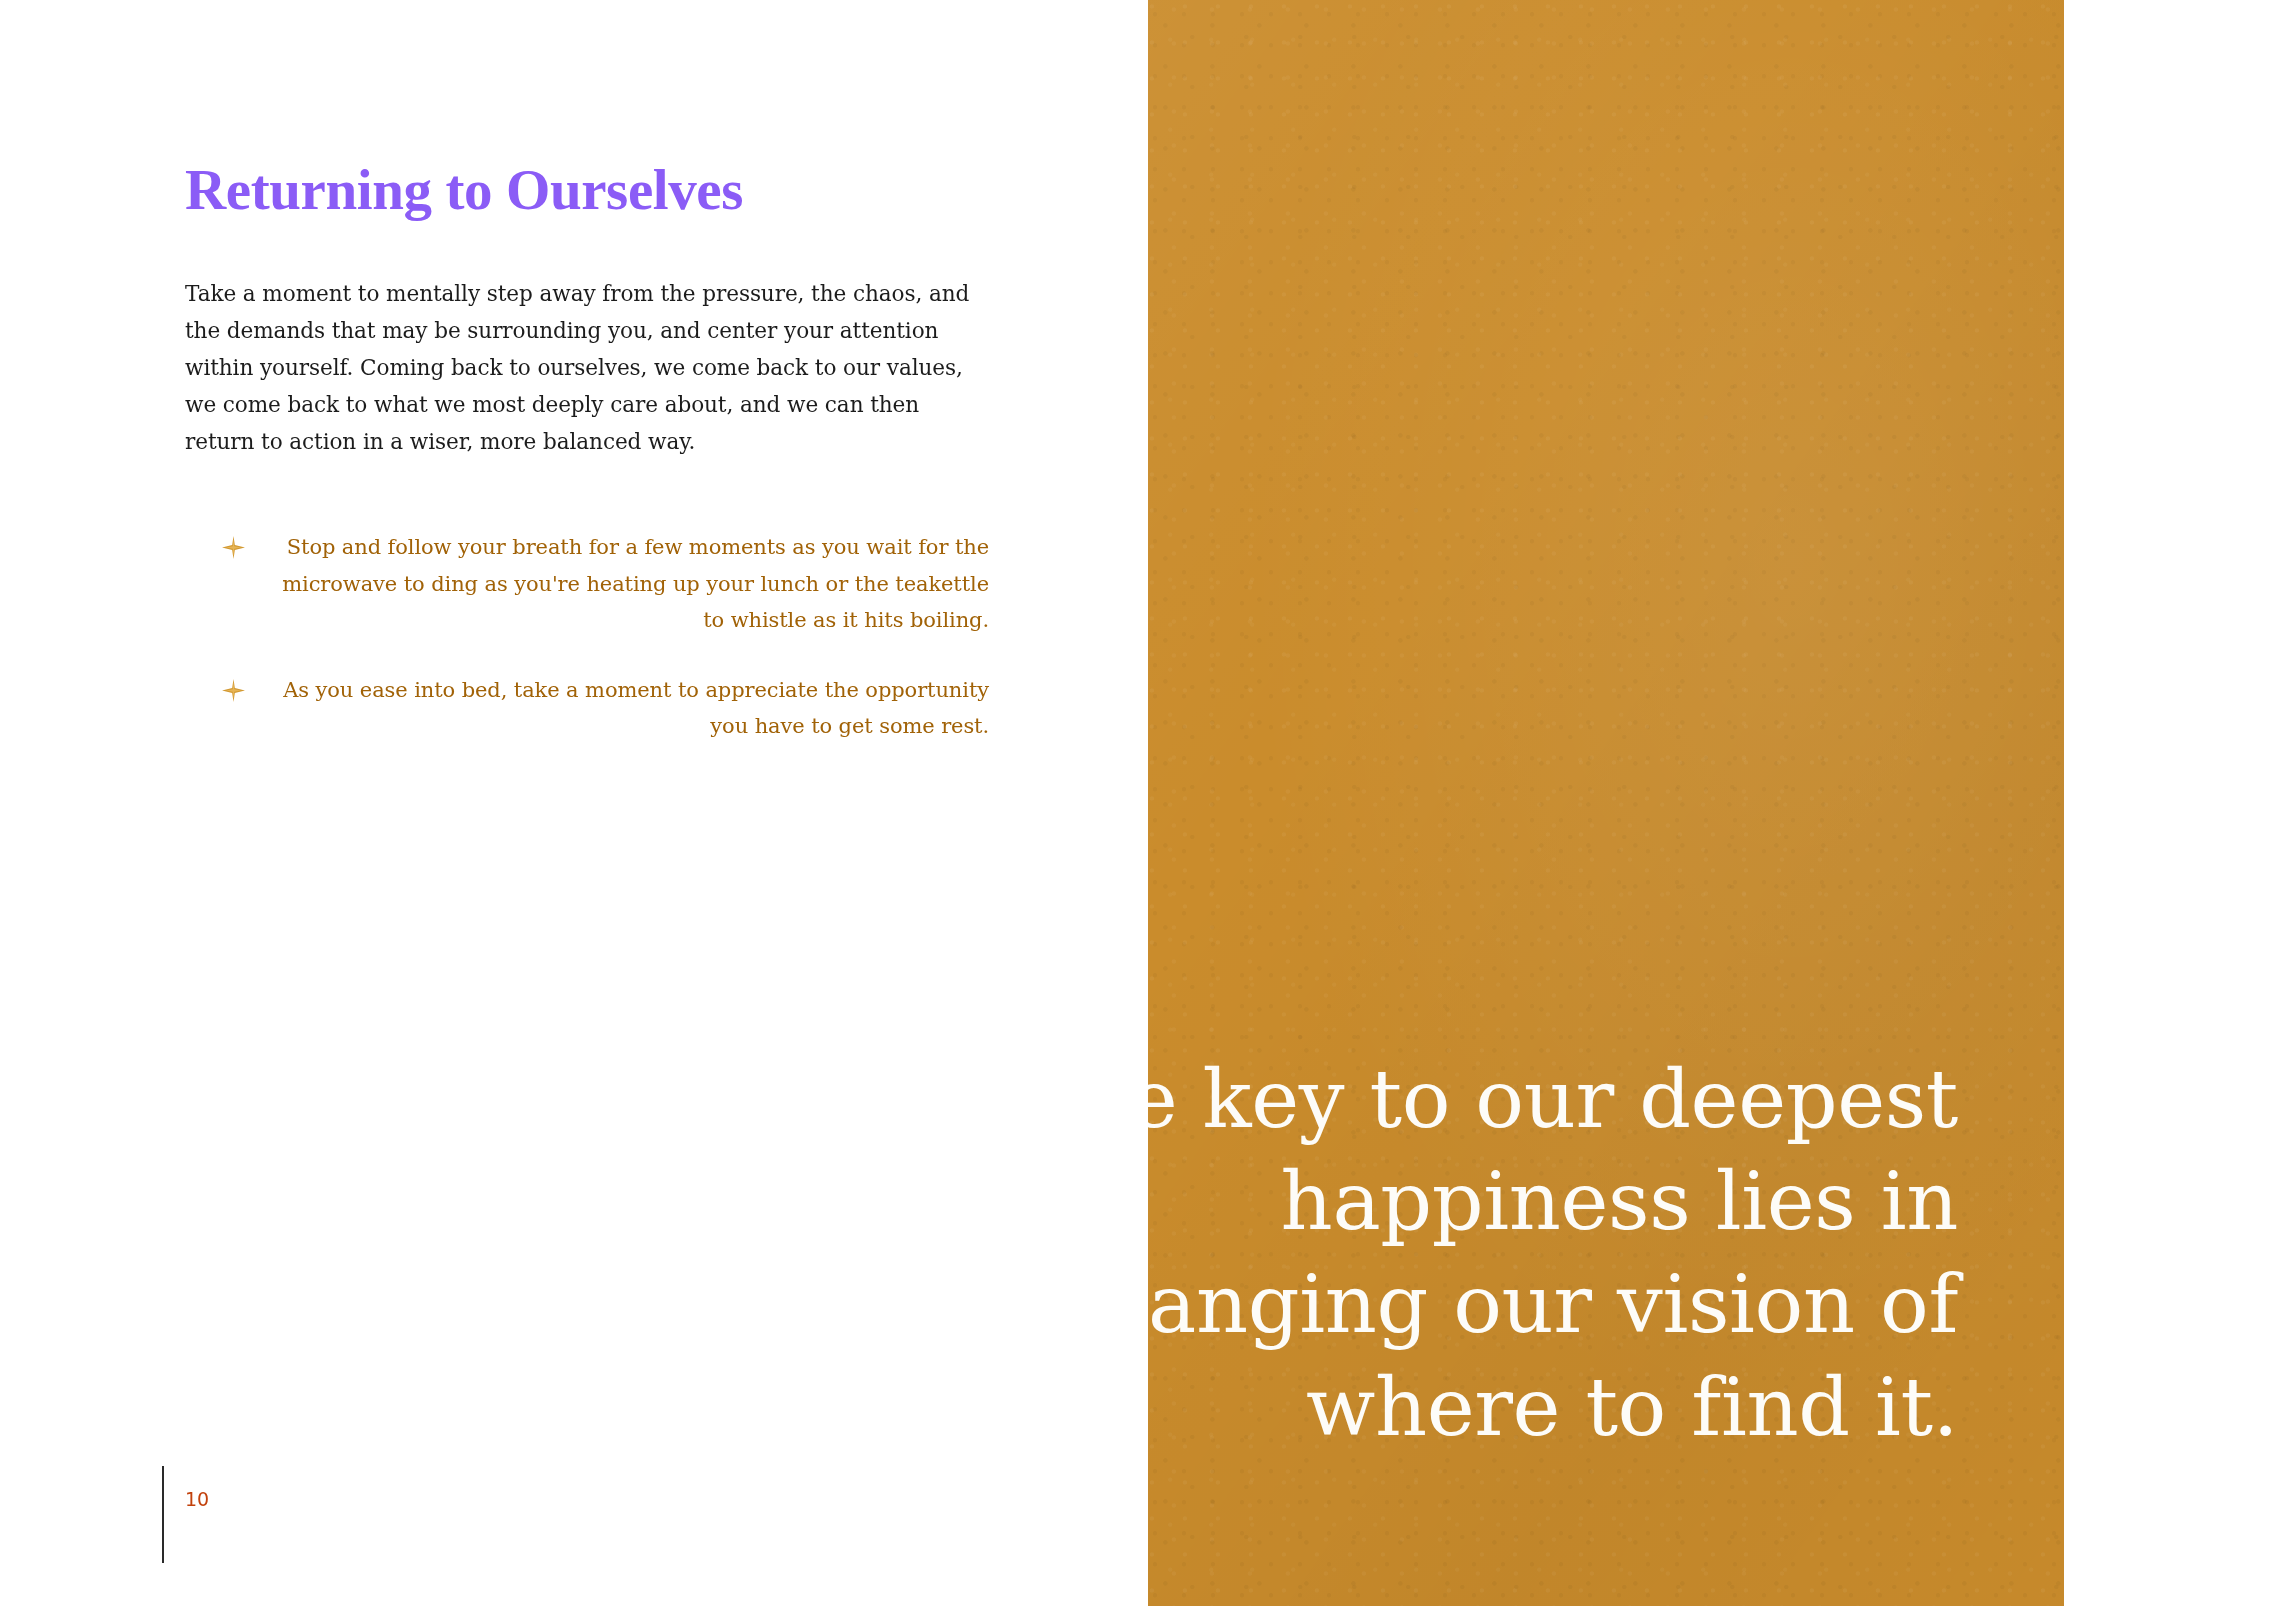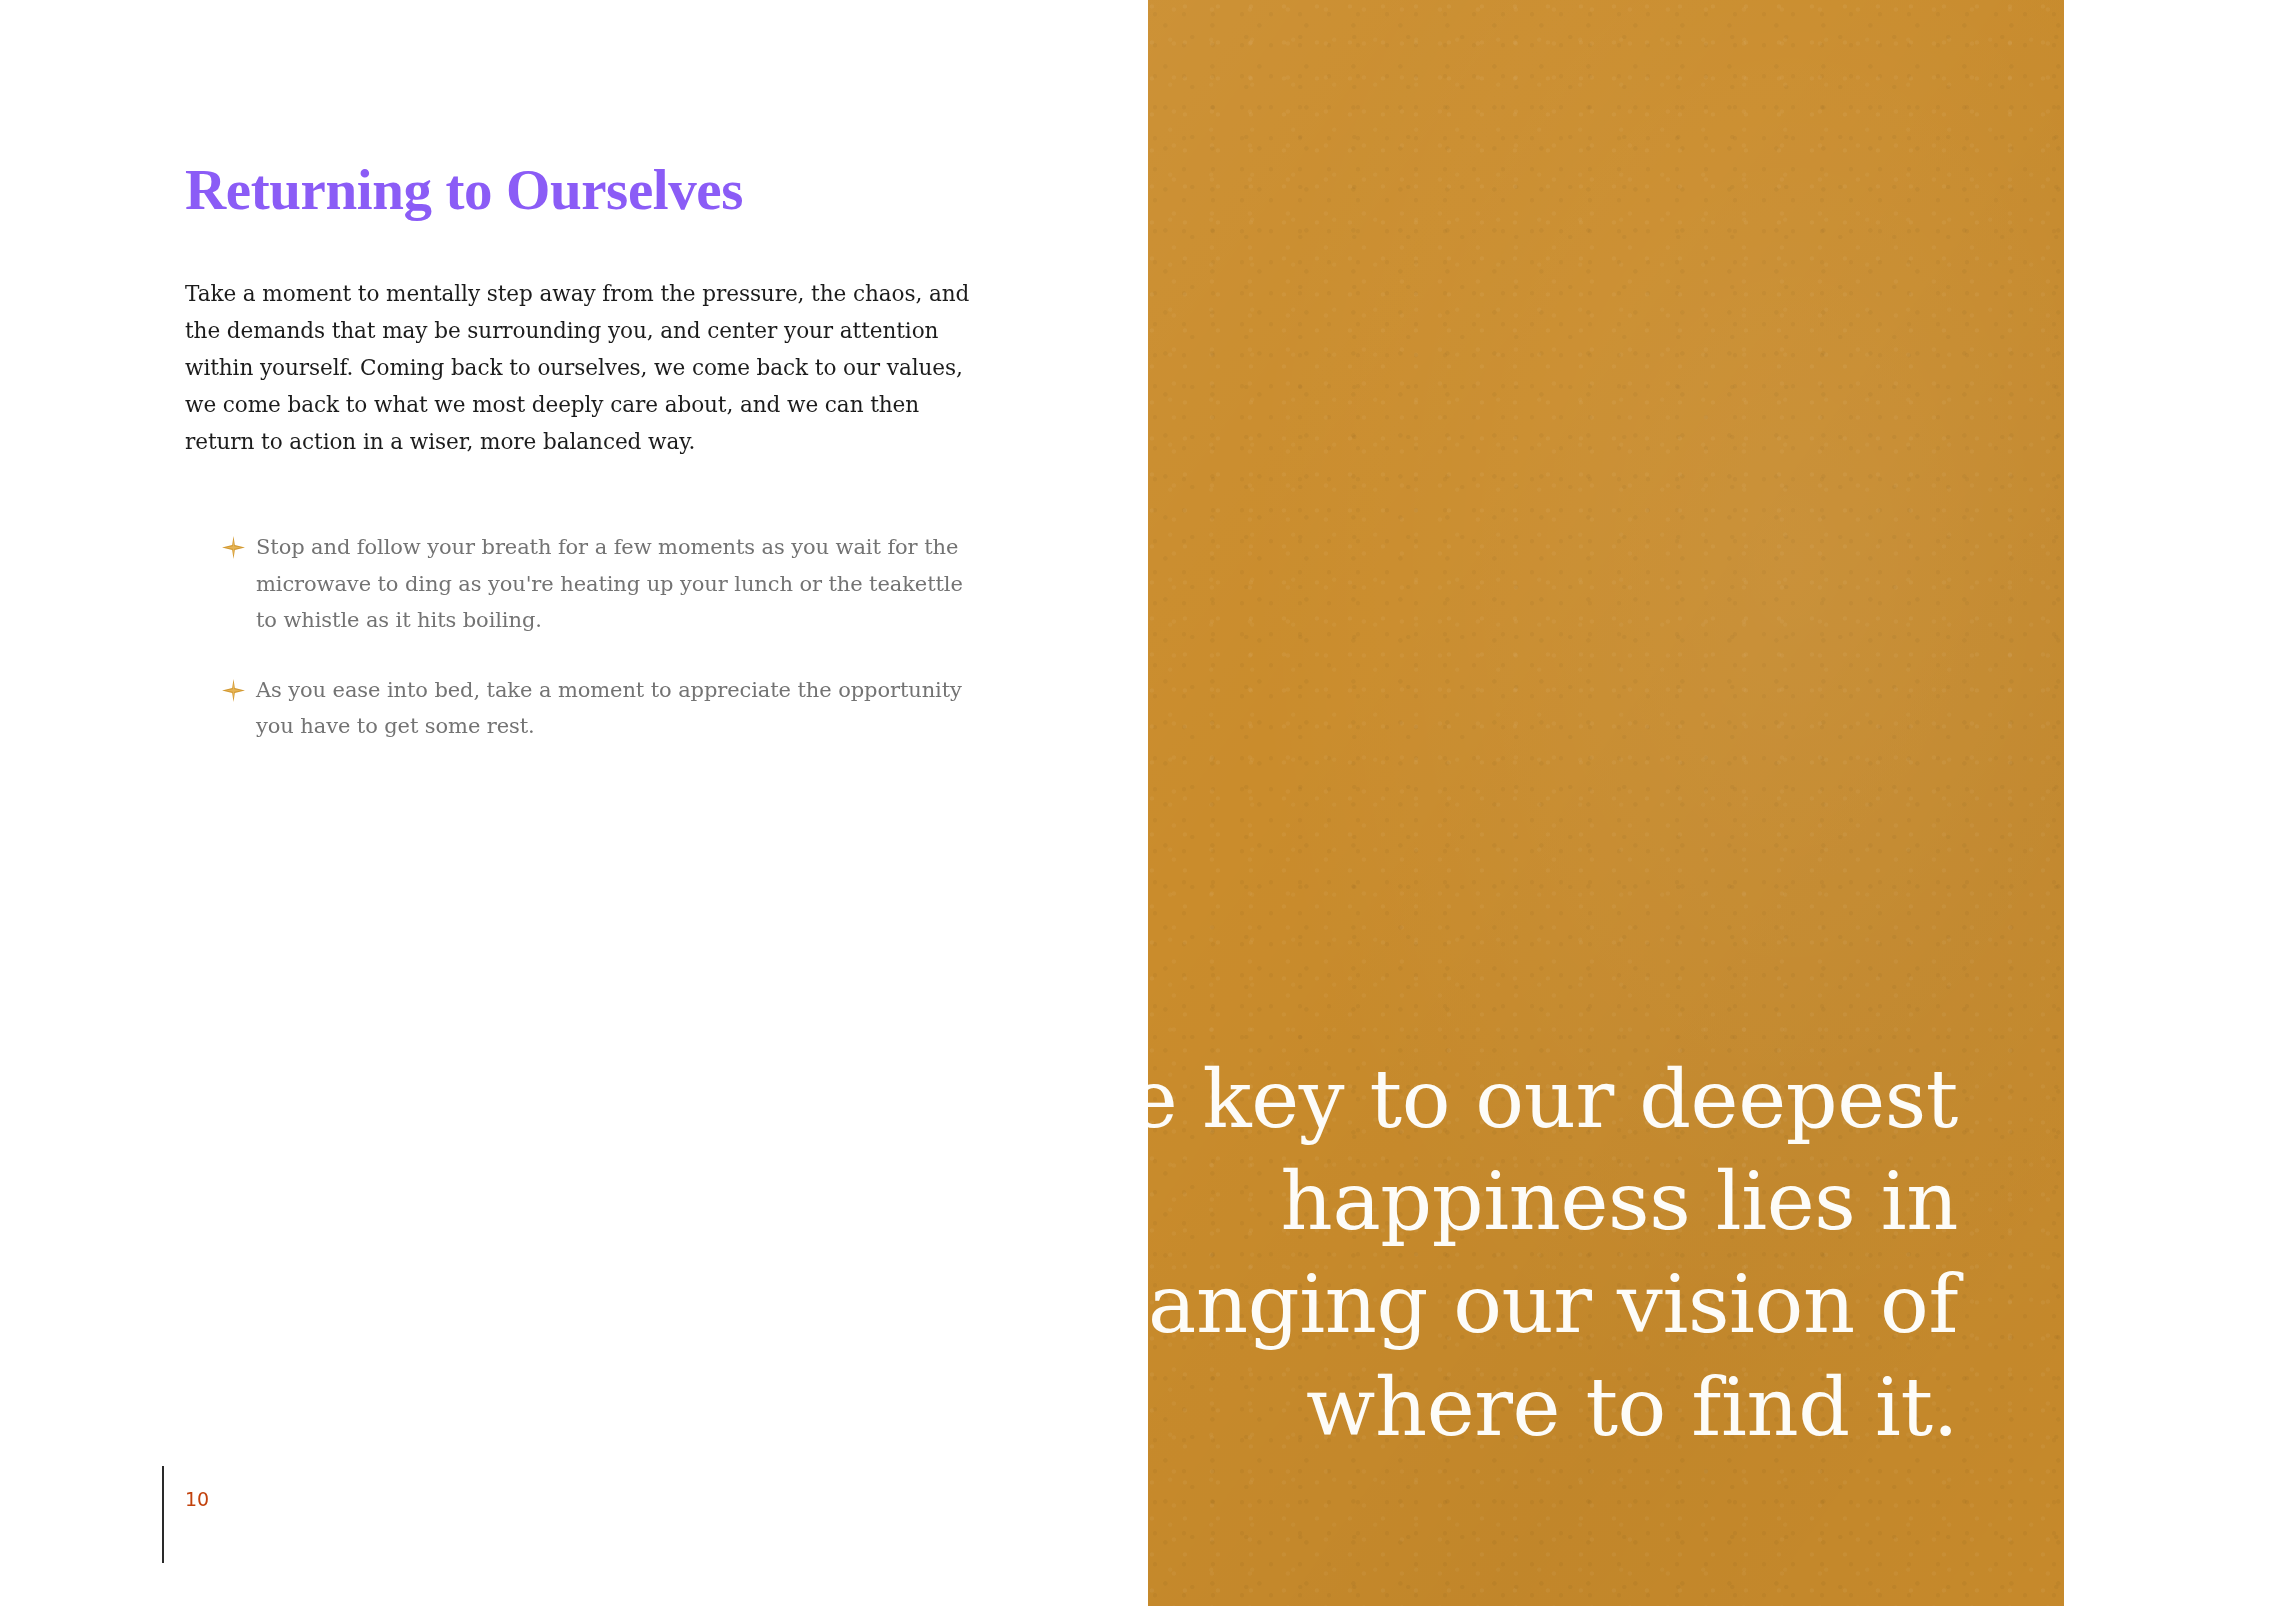--- a/index.html
+++ b/index.html
@@ -60,23 +60,24 @@
   .bullet-item {
     position: relative;
     padding-left: 71px;
     margin-bottom: 34px;
     width: 733px;
   }
   .bullet-text {
     font-family: "DejaVu Serif", serif;
     font-size: 21px;
     line-height: 1.72;
-    color: #737373;
+    color: #a16207;
     display: block;
     letter-spacing: -0.1px;
+    text-align: right;
   }
   .sparkle {
     position: absolute;
     left: 37px;
     top: 7px;
     width: 23px;
     height: 23px;
     display: block;
   }
   .folio {

